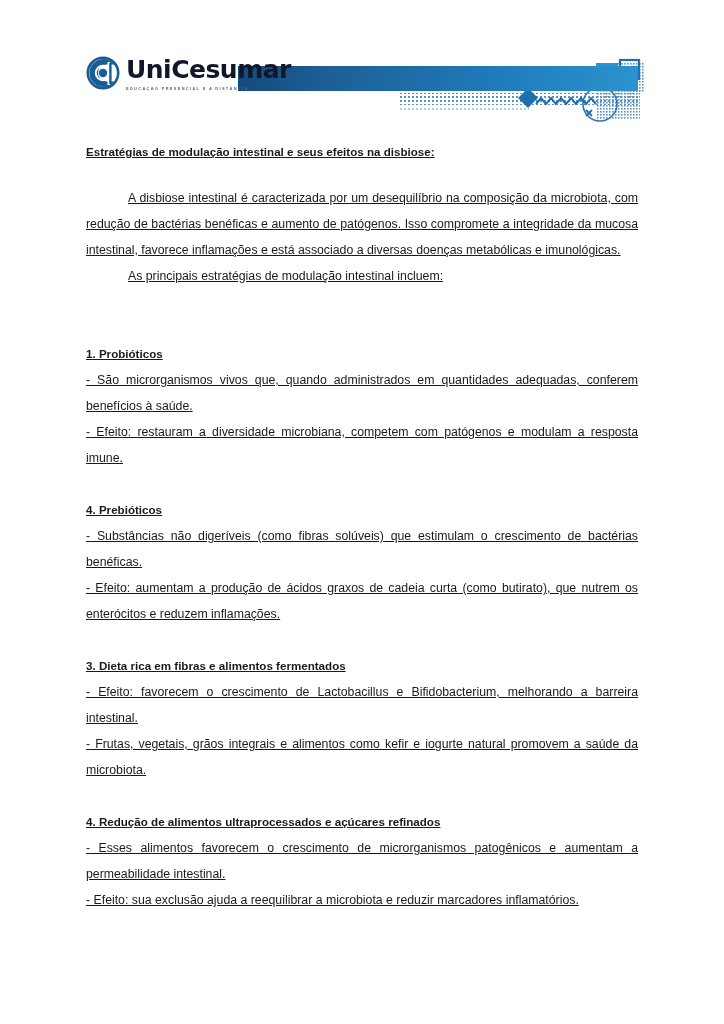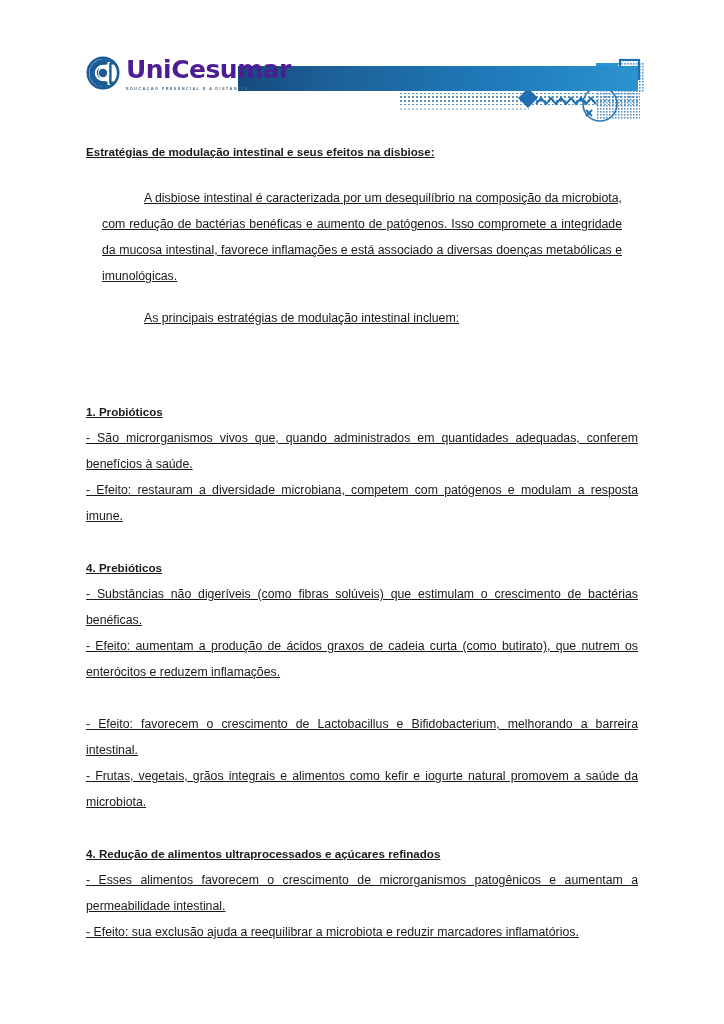--- a/index.html
+++ b/index.html
@@ -46,21 +46,21 @@
     justify-content: flex-start;
     padding-top: 1px;
   }
 
   .logo-word {
     font-family: "DejaVu Sans", sans-serif;
     font-size: 25px;
     font-weight: bold;
     letter-spacing: -0.5px;
     line-height: 1;
-    color: #4c1d95;
+    color: #0f172a;
     white-space: nowrap;
   }
 
   .logo-tagline {
     font-family: "Liberation Sans", sans-serif;
     font-size: 3.9px;
     font-weight: bold;
     letter-spacing: 1.35px;
     color: #4b6b86;
     margin-top: 4px;
@@ -99,21 +99,21 @@
     font-size: 11.6px;
     font-weight: bold;
     line-height: 26px;
     margin: 0 0 20px 0;
     text-align: left;
   }
 
   p.para {
     font-size: 12.3px;
     line-height: 26px;
-    margin: 16px;
+    margin: 0;
     text-align: justify;
     text-justify: inter-word;
   }
 
   p.para.indent {
     text-indent: 42px;
   }
 
   .section {
     margin-top: 26px;
@@ -220,20 +220,21 @@
     <p class="bullet">- Efeito: restauram a diversidade microbiana, competem com patógenos e modulam a resposta imune.</p>
   </div>
 
   <div class="section">
     <div class="section-heading">4. Prebióticos</div>
     <p class="bullet">- Substâncias não digeríveis (como fibras solúveis) que estimulam o crescimento de bactérias benéficas.</p>
     <p class="bullet">- Efeito: aumentam a produção de ácidos graxos de cadeia curta (como butirato), que nutrem os enterócitos e reduzem inflamações.</p>
   </div>
 
   <div class="section">
+    <div class="section-heading">3. Dieta rica em fibras e alimentos fermentados</div>
     <p class="bullet">- Efeito: favorecem o crescimento de Lactobacillus e Bifidobacterium, melhorando a barreira intestinal.</p>
     <p class="bullet">- Frutas, vegetais, grãos integrais e alimentos como kefir e iogurte natural promovem a saúde da microbiota.</p>
   </div>
 
   <div class="section">
     <div class="section-heading">4. Redução de alimentos ultraprocessados e açúcares refinados</div>
     <p class="bullet">- Esses alimentos favorecem o crescimento de microrganismos patogênicos e aumentam a permeabilidade intestinal.</p>
     <p class="bullet">- Efeito: sua exclusão ajuda a reequilibrar a microbiota e reduzir marcadores inflamatórios.</p>
   </div>
 

